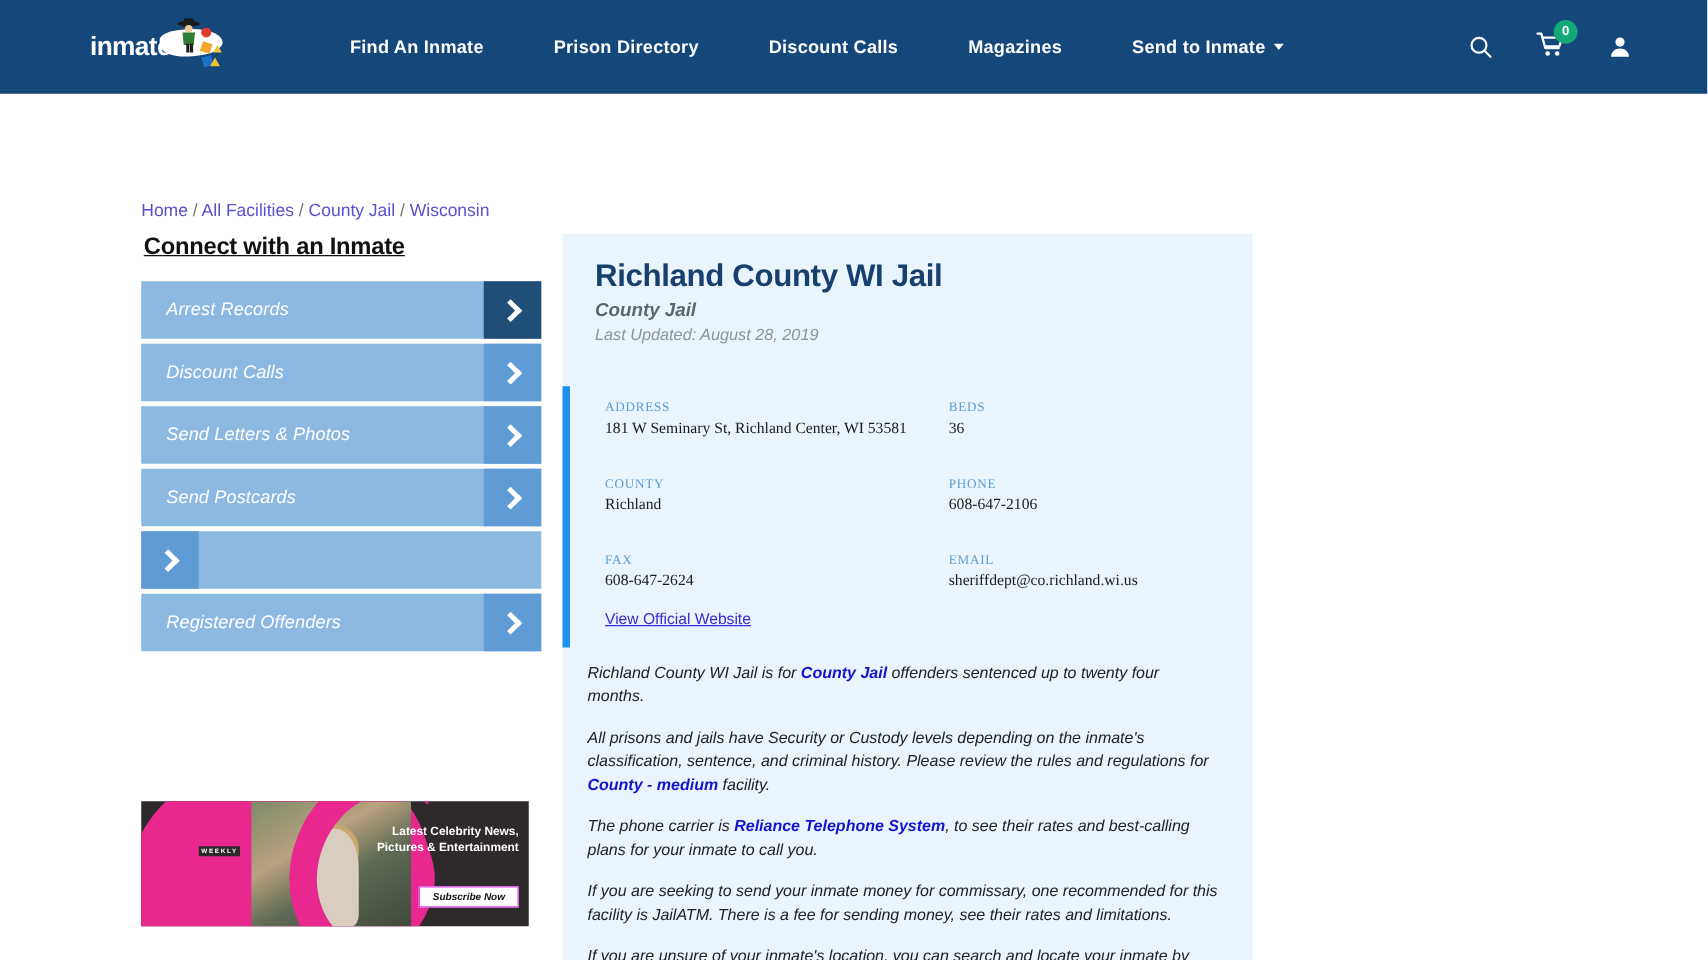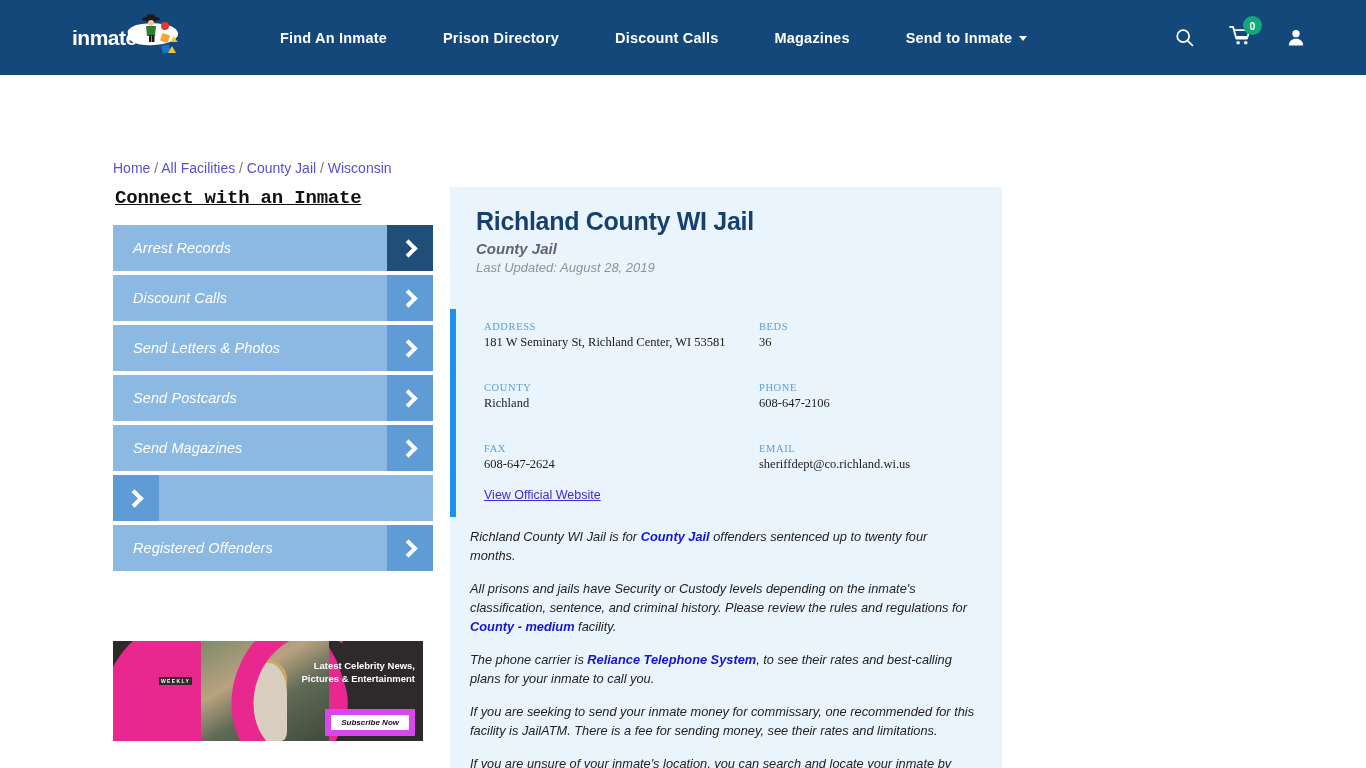--- a/index.html
+++ b/index.html
@@ -83,21 +83,20 @@
     font-size: 14px; color: #5a4fcf;
   }
   .breadcrumb a { color: #5a4fcf; text-decoration: none; cursor: pointer; }
   .breadcrumb .sep { color: #777; }
 
   .sidebar { position: absolute; left: 113px; top: 112px; width: 320px; }
   .sidebar-title {
     font-size: 19px; font-weight: bold; color: #111;
     text-decoration: underline; margin: 0 0 16px 2px;
     letter-spacing: -0.2px;
-    font-family: Liberation Mono, monospace;
   }
   .side-btn {
     display: flex; align-items: stretch;
     height: 46px; margin-bottom: 4px;
     background: #8cb9e2; cursor: pointer;
     position: relative;
   }
   .side-btn-label {
     flex: 1; display: flex; align-items: center;
     padding-left: 20px; color: #ffffff;
@@ -167,21 +166,21 @@
   }
   .ad-copy {
     position: absolute; right: 8px; top: 18px; z-index: 5;
     width: 118px; text-align: right;
     color: #ffffff; font-size: 9.5px; line-height: 13px; font-weight: bold;
   }
   .ad-cta {
     position: absolute; right: 8px; top: 68px; z-index: 5;
     background: #ffffff; color: #111;
     font-size: 8px; font-weight: bold; font-style: italic;
-    padding: 3px 10px; border: 6px solid #d946ef;
+    padding: 3px 10px; border: 1px solid #d946ef;
   }
 
   
   .panel {
     position: absolute; left: 450px; top: 112px;
     width: 552px; background: #eaf4fd;
     padding: 0 0 16px 0;
   }
   .panel-head { padding: 20px 26px 10px 26px; }
   .facility-name {
@@ -321,26 +320,20 @@
           <span class="chev"></span>
         </div>
     </div>
     <div class="side-btn">
       <div class="side-btn-label">Send Postcards</div>
       <div class="side-btn-arrow">
           <span class="chev"></span>
         </div>
     </div>
     <div class="side-btn">
-      <div class="side-btn-label">Send Magazines</div>
-      <div class="side-btn-arrow">
-          <span class="chev"></span>
-        </div>
-    </div>
-    <div class="side-btn">
       <div class="side-btn-arrow">
           <span class="chev"></span>
         </div>
     </div>
     <div class="side-btn">
       <div class="side-btn-label">Registered Offenders</div>
       <div class="side-btn-arrow">
           <span class="chev"></span>
         </div>
     </div>

